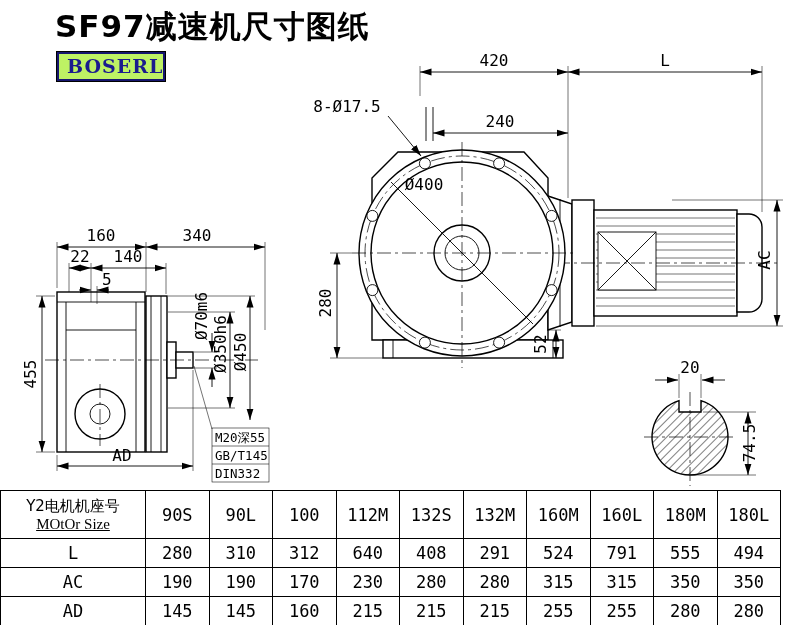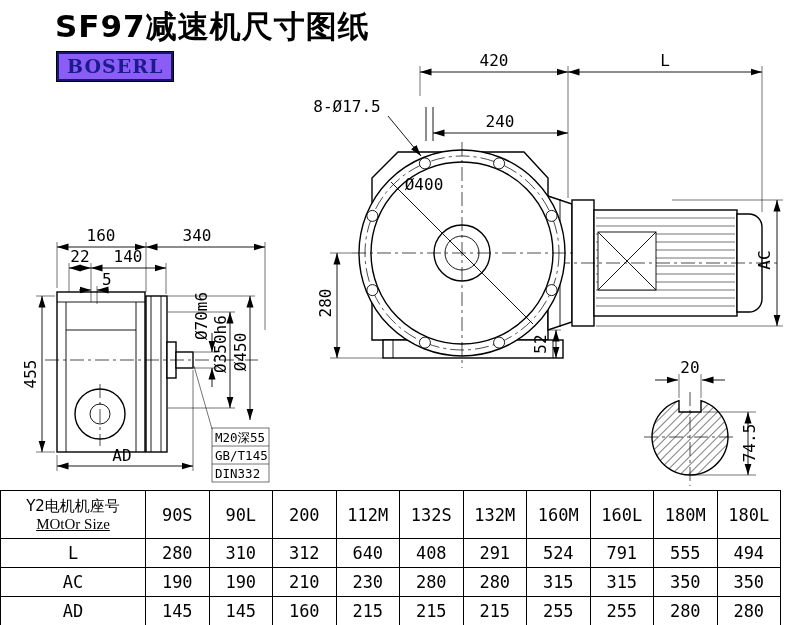--- a/index.html
+++ b/index.html
@@ -1,21 +1,21 @@
 <!DOCTYPE html>
 <html><head>
 <meta charset="utf-8">
 <style>
   html,body{margin:0;padding:0;background:#888;}
   .page{position:relative;width:800px;height:625px;background:#ffffff;overflow:hidden;
         font-family:"DejaVu Sans",sans-serif;color:#000;margin:0 auto;}
   .title{position:absolute;left:55px;top:6px;font-size:31px;font-weight:700;letter-spacing:1px;
          font-family:"DejaVu Sans",sans-serif;}
   .logo{position:absolute;left:57px;top:52px;border:2px solid #16166e;outline:1px solid #000;
-        padding:1px 8px 2px 8px;background:#8b5cf6;}
+        padding:1px 0 2px 8px;background:#bef264;}
   .logo span{font-family:"DejaVu Serif",serif;font-size:19px;font-weight:700;letter-spacing:1px;color:#1b1b8e;}
   svg{position:absolute;left:0;top:0;}
   svg .ol{fill:none;stroke:#000;stroke-width:1.4;}
   svg .ol2{fill:none;stroke:#000;stroke-width:0.9;}
   svg .thin{fill:none;stroke:#000;stroke-width:0.55;}
   svg .dim{fill:none;stroke:#000;stroke-width:0.9;}
   svg .cl{fill:none;stroke:#000;stroke-width:0.7;stroke-dasharray:14 4 3 4;}
   svg .wf{fill:#fff;stroke:#000;stroke-width:1.4;}
   svg .wf2{fill:#fff;stroke:#000;stroke-width:0.9;}
   svg text{fill:#000;font-family:"DejaVu Sans Mono","DejaVu Sans",monospace;}
@@ -245,21 +245,21 @@
         <col>
     </colgroup>
     <tbody>
         <tr class="hdr">
       <th>
         <span class="hcn">Y2电机机座号</span>
         <span class="hen">MOtOr Size</span>
       </th>
       <th>90S</th>
       <th>90L</th>
-      <th>200</th>
+      <th>100</th>
       <th>112M</th>
       <th>132S</th>
       <th>132M</th>
       <th>160M</th>
       <th>160L</th>
       <th>180M</th>
       <th>180L</th>
     </tr>
     <tr class="row">
       <td>L</td>
@@ -271,21 +271,21 @@
       <td>291</td>
       <td>524</td>
       <td>791</td>
       <td>555</td>
       <td>494</td>
     </tr>
     <tr class="row">
       <td>AC</td>
       <td>190</td>
       <td>190</td>
-      <td>210</td>
+      <td>170</td>
       <td>230</td>
       <td>280</td>
       <td>280</td>
       <td>315</td>
       <td>315</td>
       <td>350</td>
       <td>350</td>
     </tr>
     <tr class="row">
       <td>AD</td>

